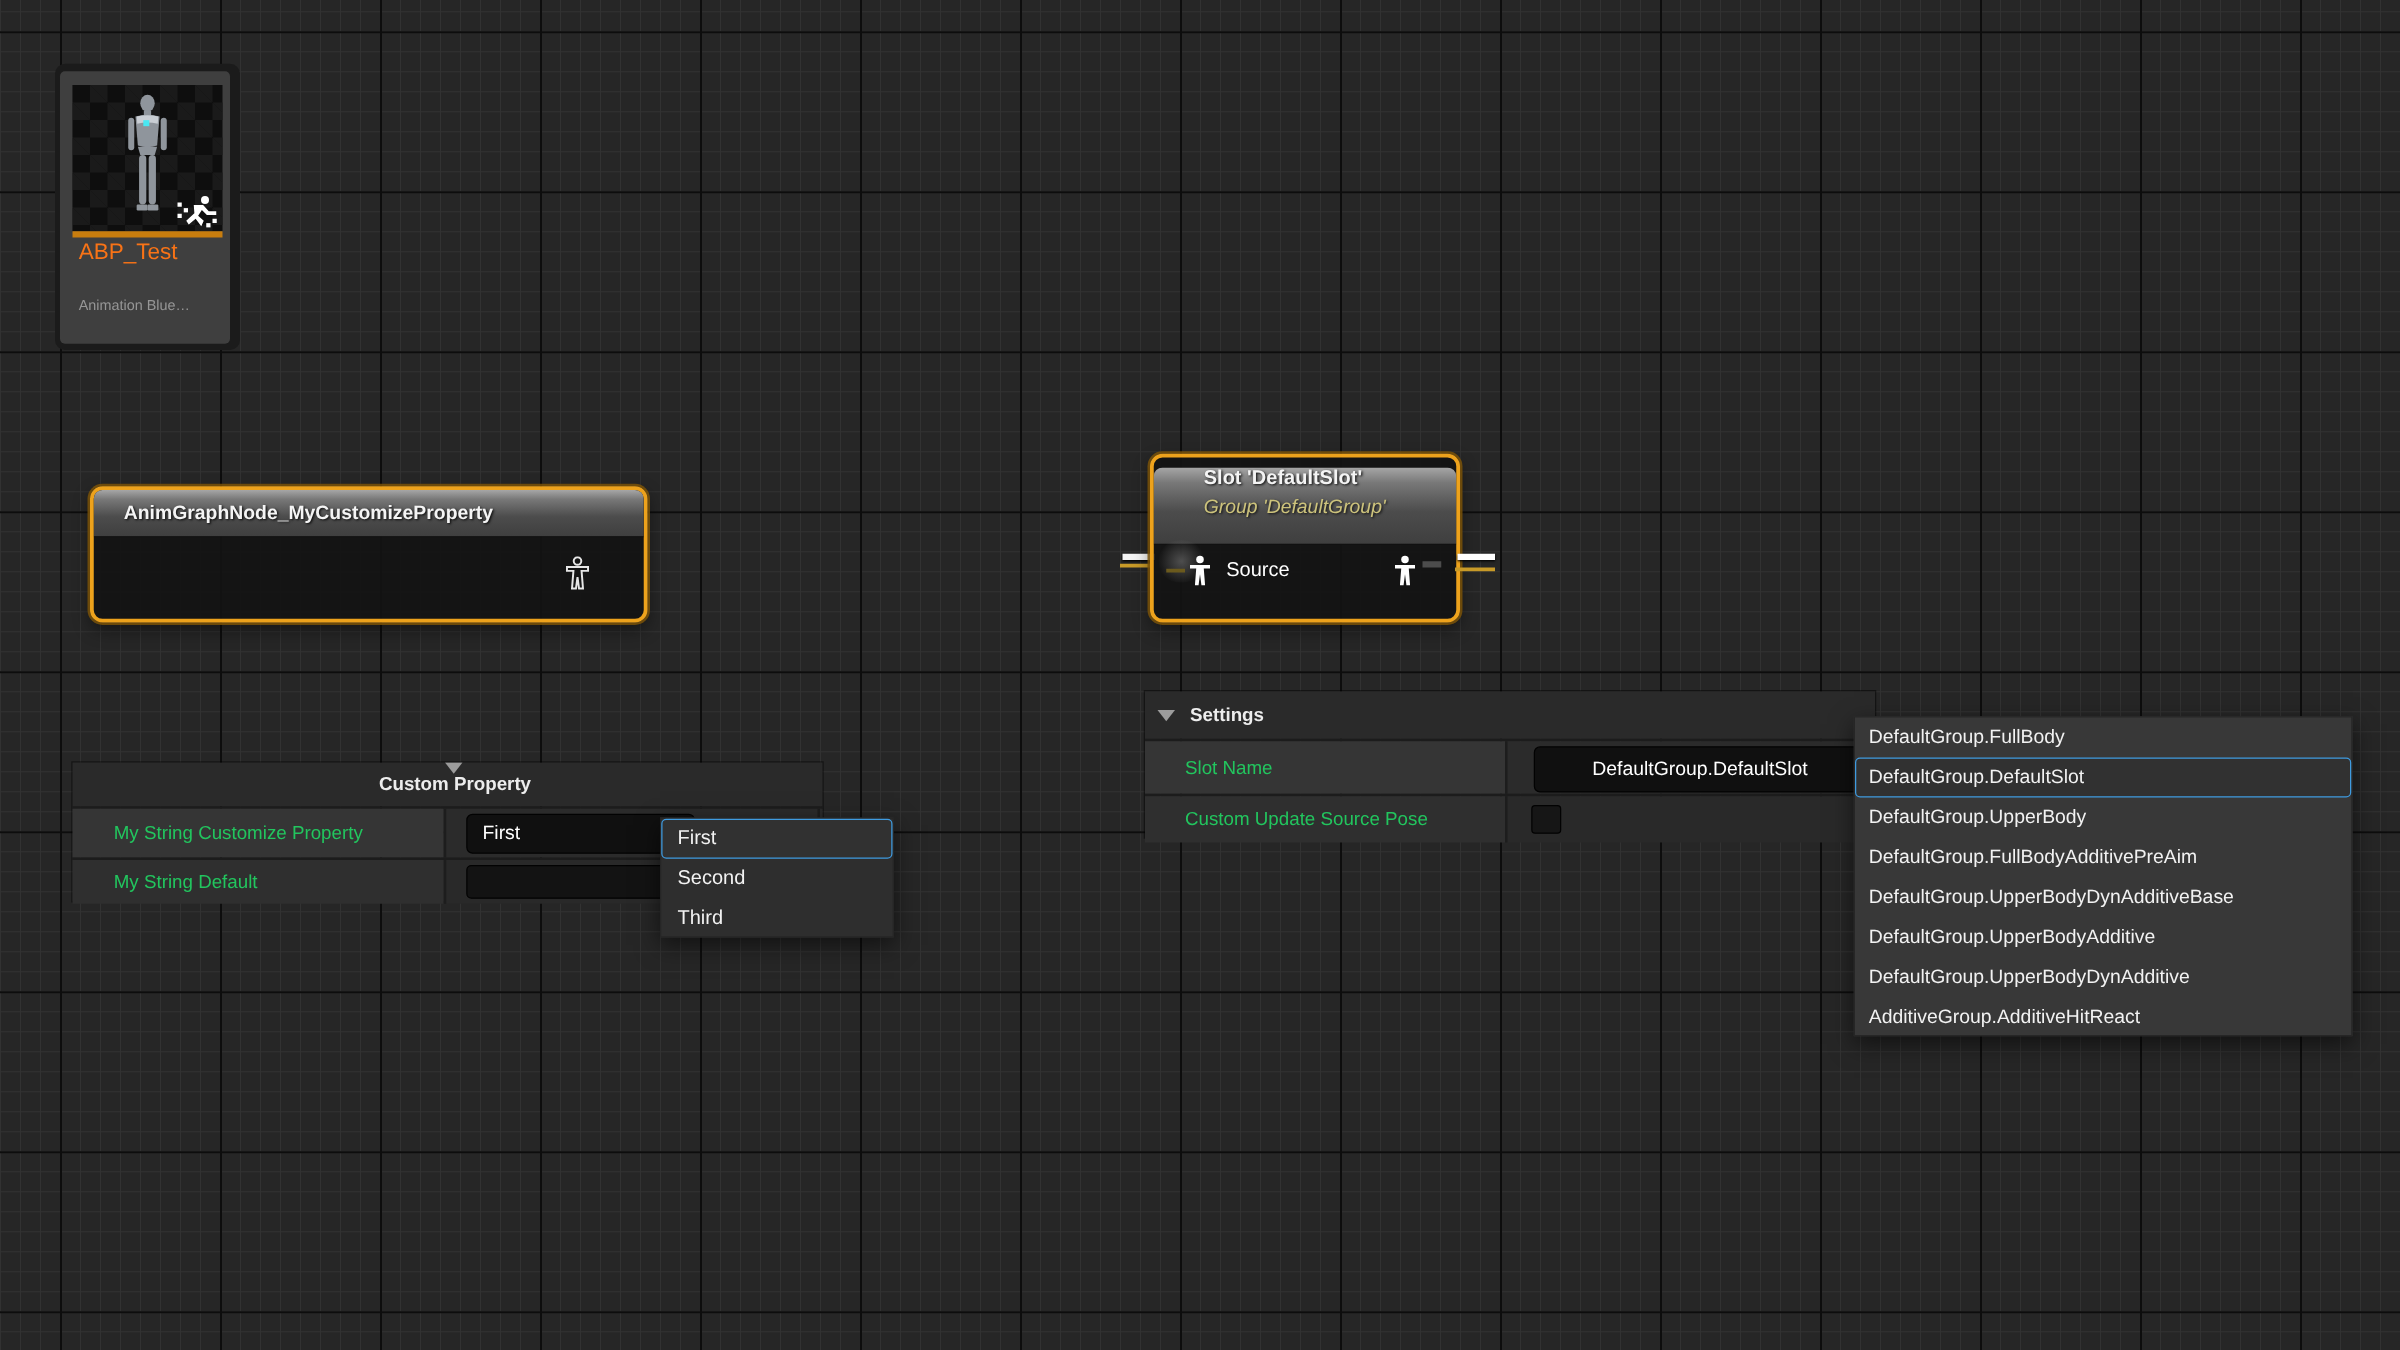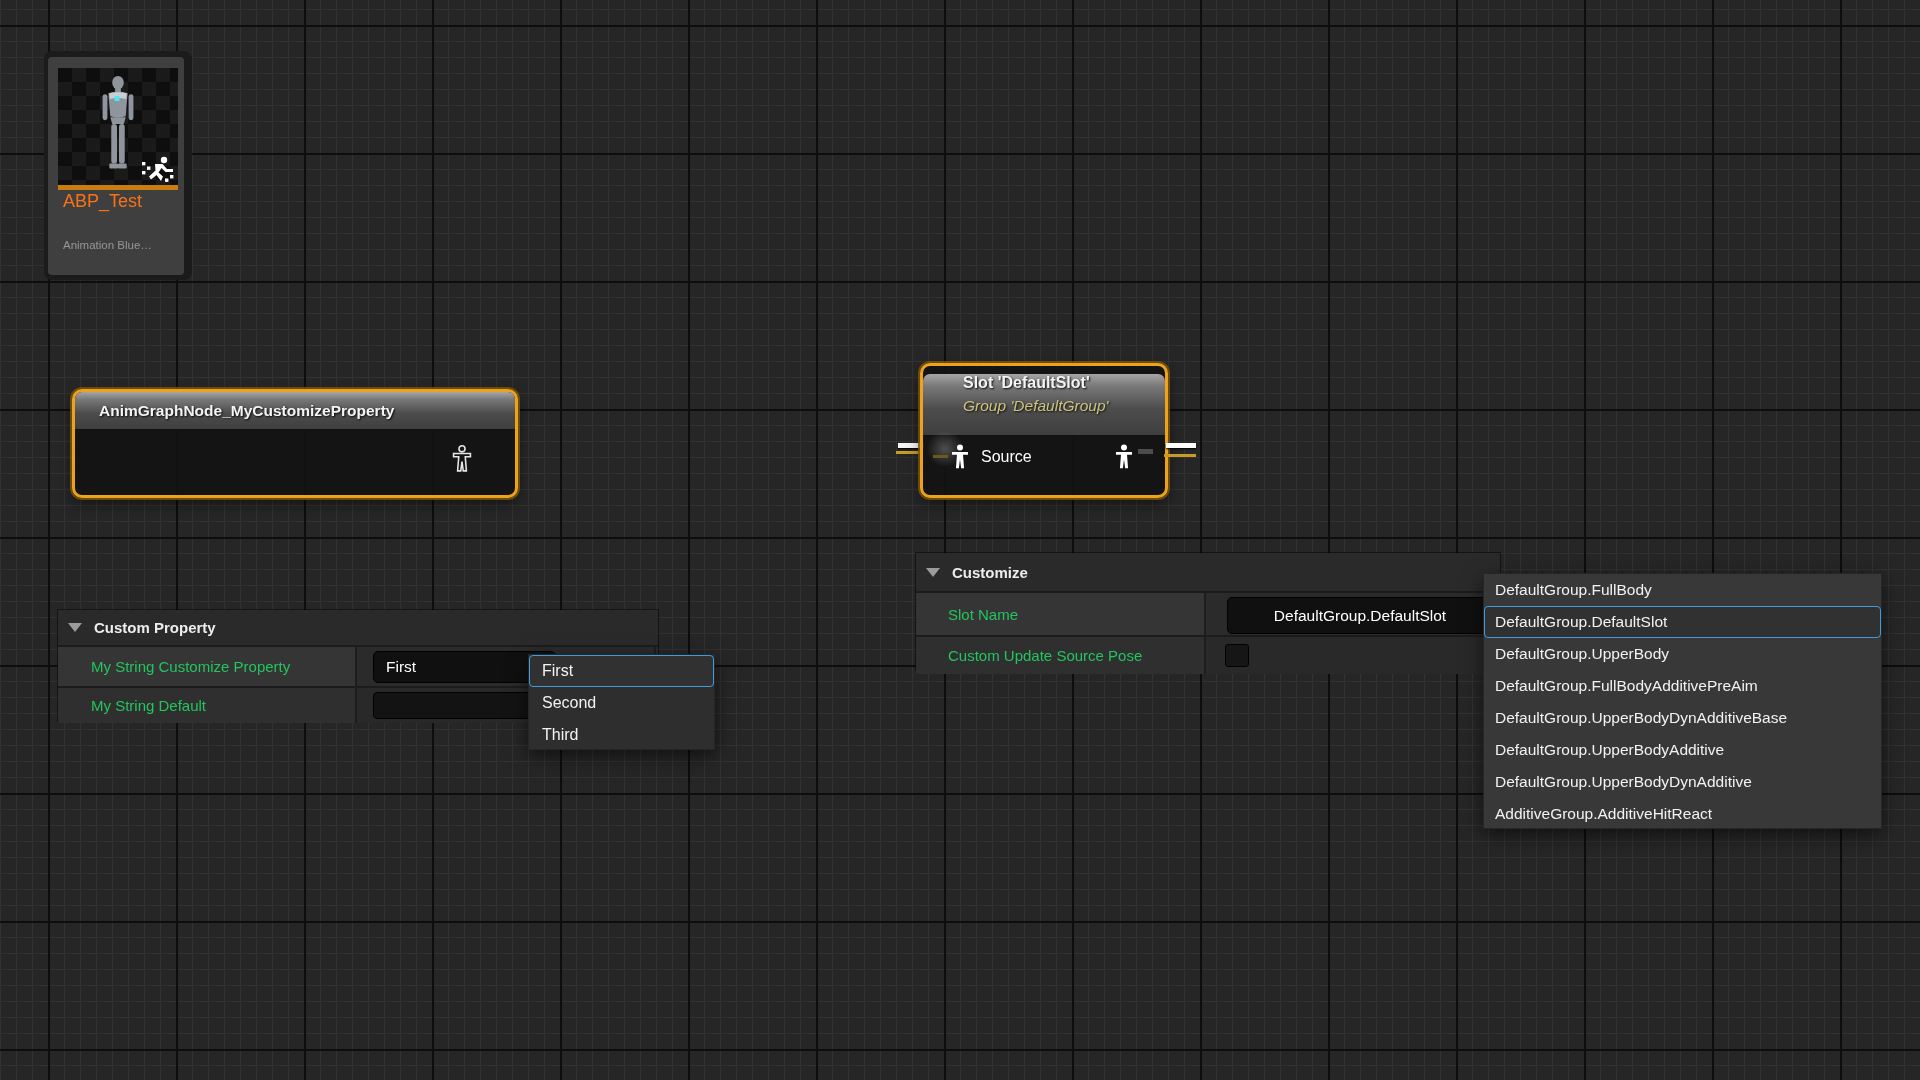--- a/index.html
+++ b/index.html
@@ -136,21 +136,21 @@
       </g>
     </svg>
 
     <div class="wire" style="left:10px;top:89px;width:15px;height:3px;background:#6b5a1d;"></div>
     <div class="wire" style="right:12px;top:83px;width:15px;height:5px;background:#4c4c4c;"></div>
   </div>
   <div class="wire" style="left:1166px;top:443px;width:30px;height:5px;background:#ffffff;box-shadow:0 1px 2px #000;"></div>
   <div class="wire" style="left:1164px;top:454px;width:32px;height:3px;background:#c89a28;"></div>
 
   <div class="panel" style="left:58px;top:610px;width:600px;height:111px;">
-    <div class="phead" style="height:35px;">
+    <div class="phead" style="height:35px;flex-direction:column;">
       <div class="tri"></div>
       <span class="phead-label">Custom Property</span>
     </div>
     <div class="prow" style="height:39px;">
       <div class="plabel" style="width:264px;background:#353535;padding-left:33px;">My String Customize Property</div>
       <div class="pvalue" style="background:#2b2b2b;">
         <div class="coldiv" style="left:0;"></div>
         <div class="coldiv" style="left:299px;"></div>
         <div class="combo" style="left:18px;top:4px;width:183px;height:32px;">
           <span class="ctext" style="font-size:15.5px;padding-left:12px;text-align:left;">First</span>
@@ -172,21 +172,21 @@
 
   <div class="listbox" style="left:528px;top:654px;width:187px;height:96px;background:#2e2e2e;">
     <div class="litem sel" style="height:32px;font-size:16px;padding-left:12px;">First</div>
     <div class="litem" style="height:32px;font-size:16px;padding-left:13px;">Second</div>
     <div class="litem" style="height:32px;font-size:16px;padding-left:13px;">Third</div>
   </div>
 
   <div class="panel" style="left:916px;top:553px;width:584px;height:117px;">
     <div class="phead" style="height:38px;">
       <div class="tri"></div>
-      <span class="phead-label">Customize</span>
+      <span class="phead-label">Settings</span>
     </div>
     <div class="prow" style="height:42px;">
       <div class="plabel" style="width:256px;background:#353535;padding-left:32px;">Slot Name</div>
       <div class="pvalue" style="background:#2b2b2b;">
         <div class="coldiv" style="left:0;"></div>
         <div class="combo" style="left:23px;top:4px;width:280px;height:37px;">
           <span class="ctext" style="font-size:15.5px;text-align:center;padding-left:8px;padding-right:22px;">DefaultGroup.DefaultSlot</span>
           <svg class="chev" width="12" height="8">
               <path d="M1 1 L6 6 L11 1" stroke="#fff" stroke-width="2" fill="none"></path>
             </svg>

